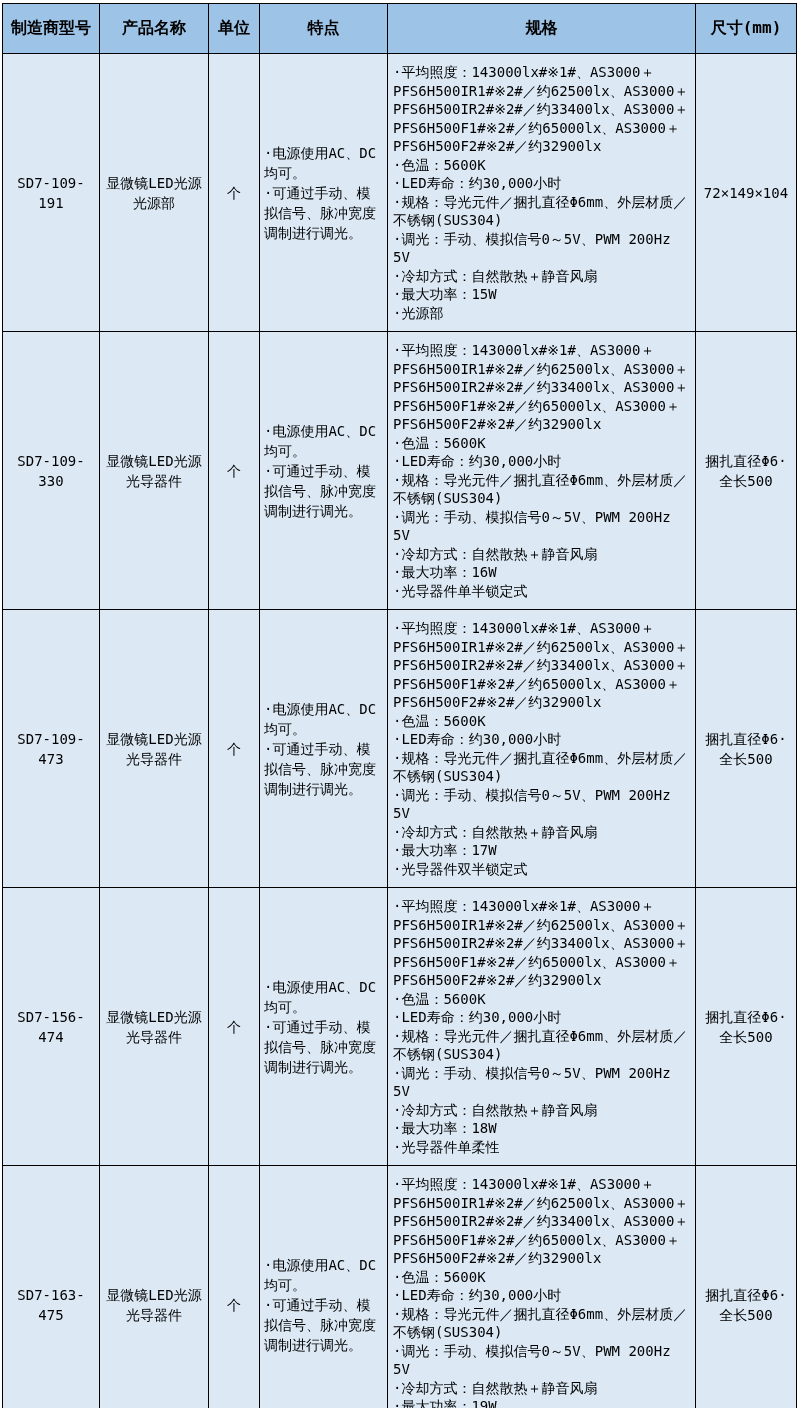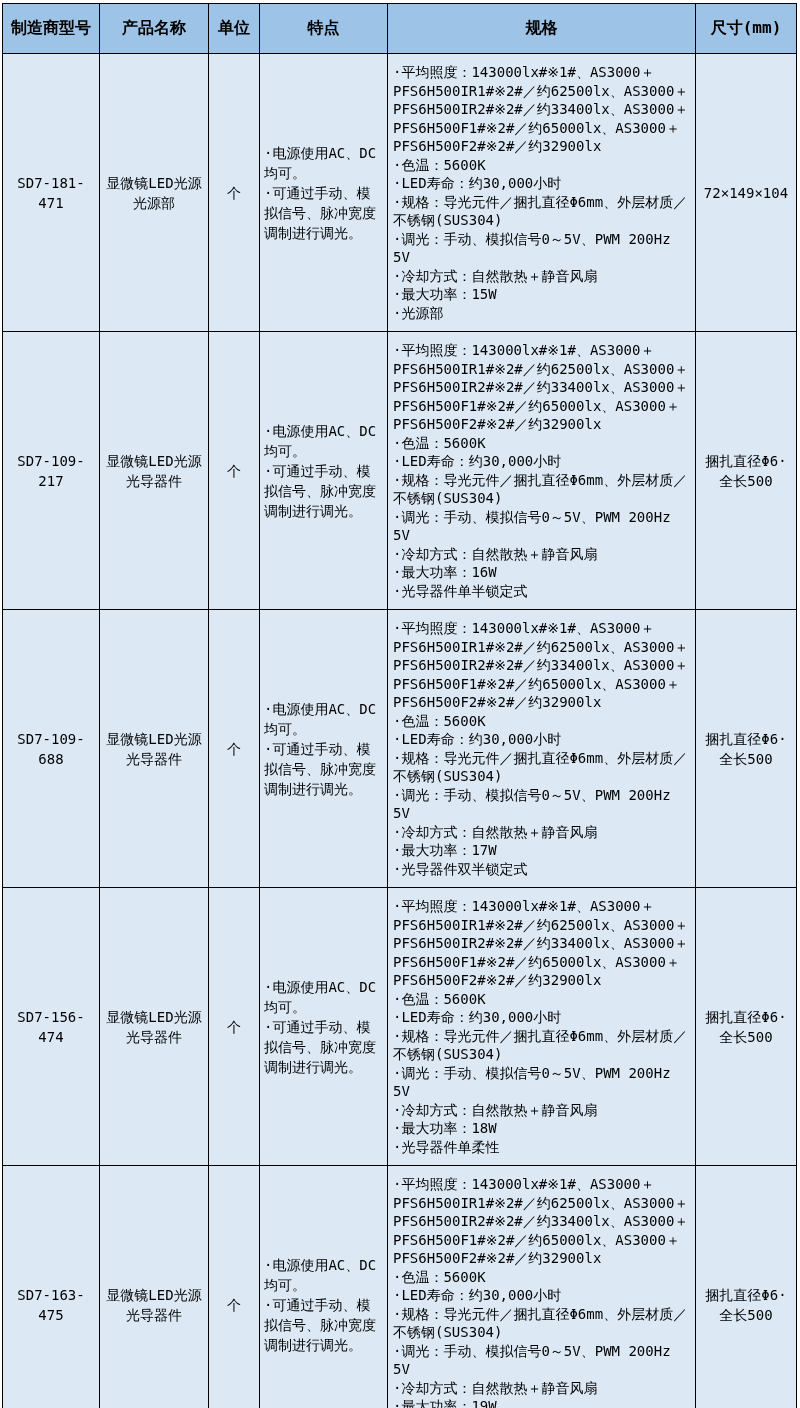--- a/index.html
+++ b/index.html
@@ -81,56 +81,56 @@
         <th>制造商型号</th>
         <th>产品名称</th>
         <th>单位</th>
         <th>特点</th>
         <th>规格</th>
         <th>尺寸(mm)</th>
       </tr>
     </thead>
     <tbody>
       <tr>
-        <td class="cell-center">SD7-181-471</td>
+        <td class="cell-center">SD7-109-191</td>
         <td class="cell-center">显微镜LED光源
 光源部</td>
         <td class="cell-center">个</td>
         <td class="cell-left">·电源使用AC、DC均可。
 ·可通过手动、模拟信号、脉冲宽度调制进行调光。</td>
         <td class="cell-left cell-specs">·平均照度：143000lx#※1#、AS3000＋PFS6H500IR1#※2#／约62500lx、AS3000＋PFS6H500IR2#※2#／约33400lx、AS3000＋PFS6H500F1#※2#／约65000lx、AS3000＋PFS6H500F2#※2#／约32900lx
 ·色温：5600K
 ·LED寿命：约30,000小时
 ·规格：导光元件／捆扎直径Φ6mm、外层材质／不锈钢(SUS304)
 ·调光：手动、模拟信号0～5V、PWM 200Hz 5V
 ·冷却方式：自然散热＋静音风扇
 ·最大功率：15W
 ·光源部</td>
         <td class="cell-center">72×149×104</td>
       </tr>
       <tr>
-        <td class="cell-center">SD7-109-217</td>
+        <td class="cell-center">SD7-109-330</td>
         <td class="cell-center">显微镜LED光源
 光导器件</td>
         <td class="cell-center">个</td>
         <td class="cell-left">·电源使用AC、DC均可。
 ·可通过手动、模拟信号、脉冲宽度调制进行调光。</td>
         <td class="cell-left cell-specs">·平均照度：143000lx#※1#、AS3000＋PFS6H500IR1#※2#／约62500lx、AS3000＋PFS6H500IR2#※2#／约33400lx、AS3000＋PFS6H500F1#※2#／约65000lx、AS3000＋PFS6H500F2#※2#／约32900lx
 ·色温：5600K
 ·LED寿命：约30,000小时
 ·规格：导光元件／捆扎直径Φ6mm、外层材质／不锈钢(SUS304)
 ·调光：手动、模拟信号0～5V、PWM 200Hz 5V
 ·冷却方式：自然散热＋静音风扇
 ·最大功率：16W
 ·光导器件单半锁定式</td>
         <td class="cell-center">捆扎直径Φ6·
 全长500</td>
       </tr>
       <tr>
-        <td class="cell-center">SD7-109-688</td>
+        <td class="cell-center">SD7-109-473</td>
         <td class="cell-center">显微镜LED光源
 光导器件</td>
         <td class="cell-center">个</td>
         <td class="cell-left">·电源使用AC、DC均可。
 ·可通过手动、模拟信号、脉冲宽度调制进行调光。</td>
         <td class="cell-left cell-specs">·平均照度：143000lx#※1#、AS3000＋PFS6H500IR1#※2#／约62500lx、AS3000＋PFS6H500IR2#※2#／约33400lx、AS3000＋PFS6H500F1#※2#／约65000lx、AS3000＋PFS6H500F2#※2#／约32900lx
 ·色温：5600K
 ·LED寿命：约30,000小时
 ·规格：导光元件／捆扎直径Φ6mm、外层材质／不锈钢(SUS304)
 ·调光：手动、模拟信号0～5V、PWM 200Hz 5V

